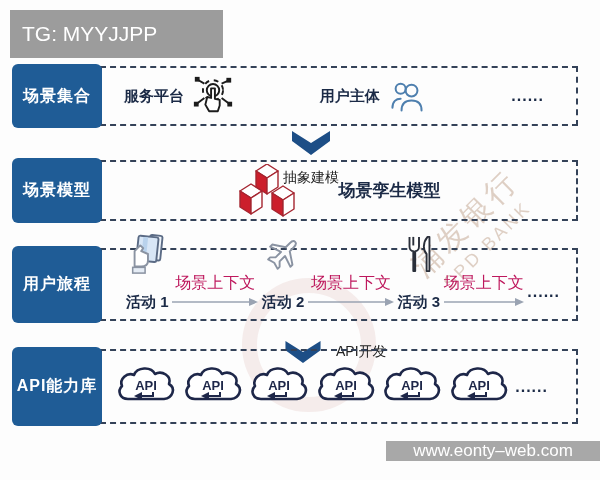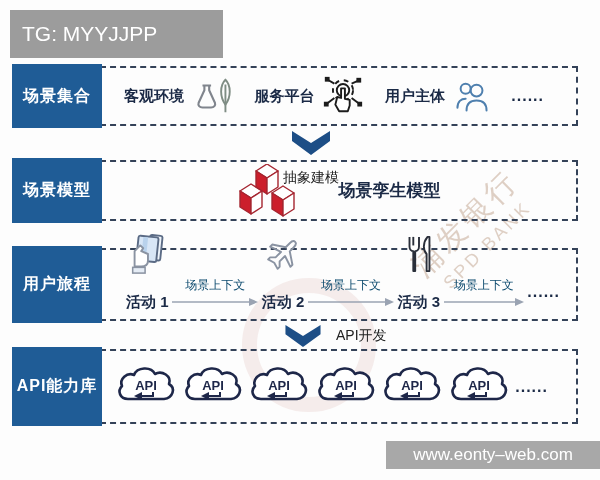--- a/index.html
+++ b/index.html
@@ -14,84 +14,70 @@
   .wm .cn{font-size:30px;letter-spacing:4px;}
   .wm .en{font-size:18px;letter-spacing:3px;}
   .wm-ring{position:absolute;left:242px;top:278px;width:104px;height:104px;border-radius:50%;
            border:15px solid rgba(208,152,145,.16);pointer-events:none;z-index:1;}
   
   .row{position:absolute;left:12px;width:566px;z-index:2;}
   .panel{position:absolute;left:88px;right:0;top:2px;bottom:2px;border:2px dashed #344258;
          box-sizing:border-box;display:flex;align-items:center;background:rgba(255,255,255,.0);}
   .tag{position:absolute;left:0;top:0;bottom:0;width:90px;background:#1f5c96;color:#fff;
        font-weight:bold;font-size:16px;display:flex;align-items:center;justify-content:center;
-       letter-spacing:1px;z-index:3;}
+       letter-spacing:1px;z-index:3;border-radius:6px;}
   #row1{top:64px;height:64px;}
   #row2{top:158px;height:65px;}
   #row3{top:246px;height:77px;}
   #row4{top:347px;height:79px;}
   
   #row1 .panel{justify-content:space-between;padding:0 32px 0 22px;}
   .pair{display:flex;align-items:center;gap:7px;}
   .pair .lbl{font-weight:bold;font-size:15px;color:#1b2a46;white-space:nowrap;}
   .dots{font-weight:bold;font-size:16px;letter-spacing:1px;color:#1b2a46;}
   
   #row2 .panel{justify-content:center;gap:39px;}
   .model-lbl{font-weight:bold;font-size:17px;color:#1b2a46;}
   
   #row3 .panel{justify-content:space-between;align-items:flex-end;padding:0 16px 0 24px;}
   .activity{display:flex;flex-direction:column;align-items:center;gap:18px;padding-bottom:7px;}
   .activity .lbl{font-weight:bold;font-size:15px;white-space:nowrap;}
   .connector{display:flex;flex-direction:column;align-items:center;gap:3px;padding-bottom:12px;}
-  .connector .ctx{font-size:12px;color:#0c4a6e;white-space:nowrap;text-align:center;}
+  .connector .ctx{font-size:16px;color:#be185d;white-space:nowrap;text-align:center;}
   #row3 .dots{padding-bottom:18px;}
   
   #row4 .panel{justify-content:space-between;padding:0 28px 0 14px;}
   
   .transition{position:absolute;display:flex;align-items:center;gap:13px;z-index:2;}
   .transition .lbl{font-size:14px;color:#222;}
   #t1{left:283px;top:130px;flex-direction:column;}
   #t2{left:283px;top:225px;}
-  #t3{left:283px;top:324px;}
-  
-  .site-bar{position:absolute;left:386px;top:441px;width:214px;height:28px;background:#a8a8a8;
+  #t3{left:283px;top:340px;}
+  
+  .site-bar{position:absolute;left:386px;top:441px;width:214px;height:20px;background:#a8a8a8;
             color:#fff;font-size:17px;display:flex;align-items:center;justify-content:center;z-index:4;}
   svg{display:block;}
 </style>
 </head>
 <body>
 
 <div class="screen">
 
   <div class="tg-bar">
     <span>TG: MYYJJPP</span>
   </div>
 
   <div class="wm">
     <div class="cn">浦发银行</div>
     <div class="en">SPD BANK</div>
   </div>
   <div class="wm-ring"></div>
 
   <div class="row" id="row1">
     <div class="panel">
-      <div class="pair">
-        <span class="lbl">客观环境</span>
-        <span>
-          <svg width="44" height="40" viewBox="0 0 46 40">
-            <g fill="none" stroke="#80858d" stroke-width="2.2" stroke-linejoin="round">
-              <path d="M12 9 h9 M14 9 v5 L8 27 c-1 3 1 5 4 5 h9 c3 0 5 -2 4 -5 L19 14 V9"></path>
-            </g>
-            <g fill="none" stroke="#7f8d84" stroke-width="2">
-              <path d="M36 3 C42 9 42 21 36 29 C30 21 30 9 36 3 Z"></path>
-              <path d="M36 8 V37"></path>
-            </g>
-          </svg>
-        </span>
-      </div>
       <div class="pair">
         <span class="lbl">服务平台</span>
         <span>
           <svg width="44" height="44" viewBox="0 0 46 46">
             <g fill="none" stroke="#1c1c1c" stroke-width="2">
               <circle cx="23" cy="17" r="6.5"></circle>
               <circle cx="23" cy="17" r="10.5" stroke-dasharray="5 5"></circle>
               <path d="M14 10 L7 6 M32 10 L39 7 M32 25 L40 31 M14 25 L6 31"></path>
             </g>
             <g fill="#1c1c1c">

